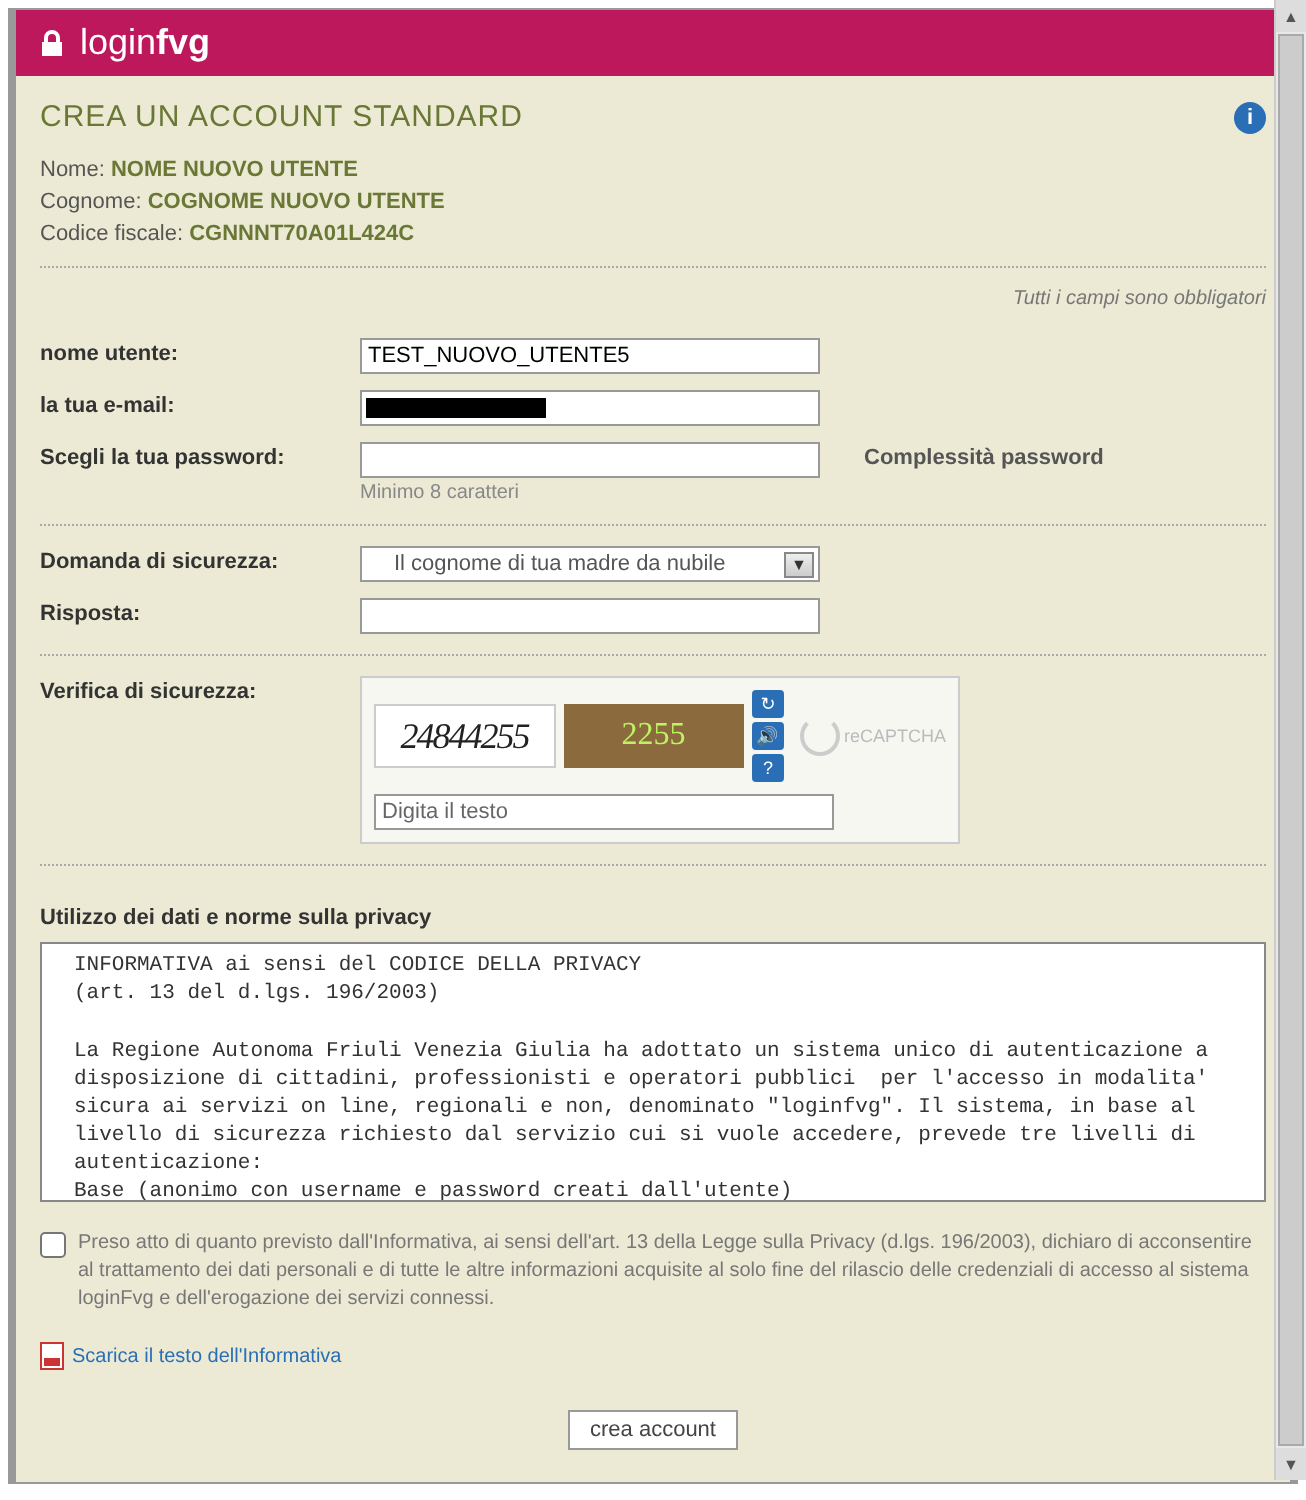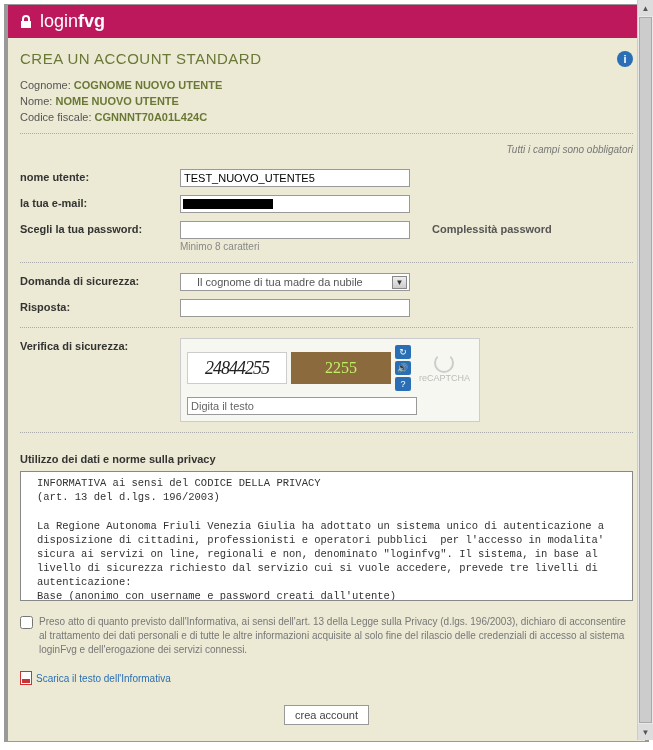--- a/index.html
+++ b/index.html
@@ -191,21 +191,20 @@
     align-items: center;
     justify-content: center;
     border-radius: 2px;
   }
   .captcha-logo {
     color: #bbb;
     font-size: 9px;
     display: flex;
     align-items: center;
     margin-left: 4px;
-    flex-direction: column;
   }
   .captcha-logo .circ {
     width: 20px; height: 20px;
     border: 2px solid #ccc;
     border-top-color: transparent;
     border-radius: 50%;
     margin-right: 2px;
   }
   .captcha-input {
     width: 118px;
@@ -317,26 +316,26 @@
   </div>
 
   <div class="content">
 
     <div class="page-title-row">
       <div class="page-title">CREA UN ACCOUNT STANDARD</div>
       <div class="info-icon">i</div>
     </div>
 
     <div class="static-row">
+      <span class="lbl">Nome:</span>
+      <span class="val">NOME NUOVO UTENTE</span>
+    </div>
+    <div class="static-row">
       <span class="lbl">Cognome:</span>
       <span class="val">COGNOME NUOVO UTENTE</span>
-    </div>
-    <div class="static-row">
-      <span class="lbl">Nome:</span>
-      <span class="val">NOME NUOVO UTENTE</span>
     </div>
     <div class="static-row">
       <span class="lbl">Codice fiscale:</span>
       <span class="val">CGNNNT70A01L424C</span>
     </div>
 
     <hr class="dotted-hr">
 
     <div class="mandatory-note">Tutti i campi sono obbligatori</div>
 

